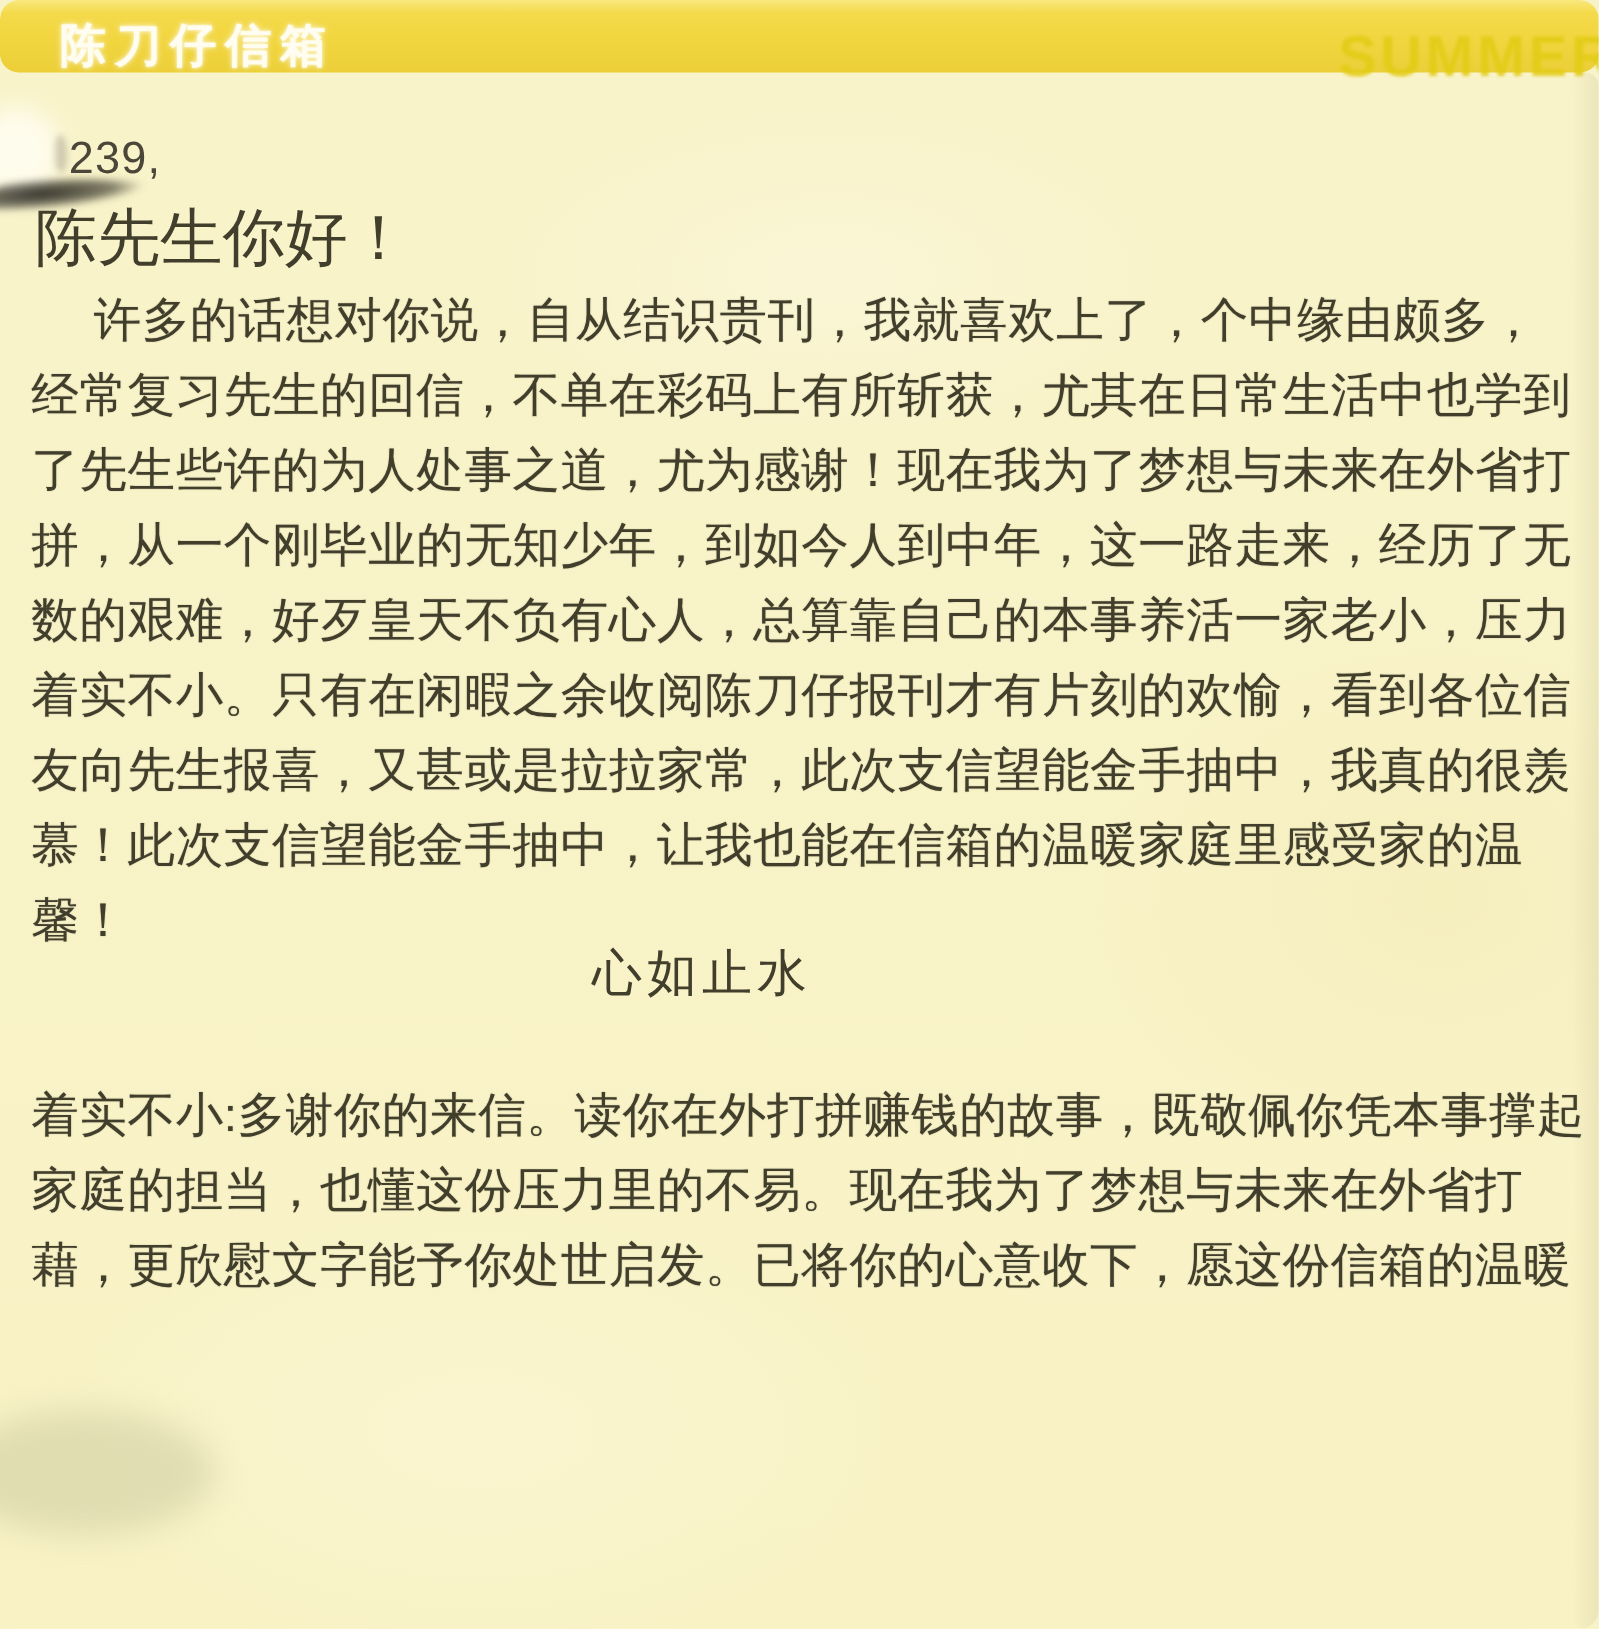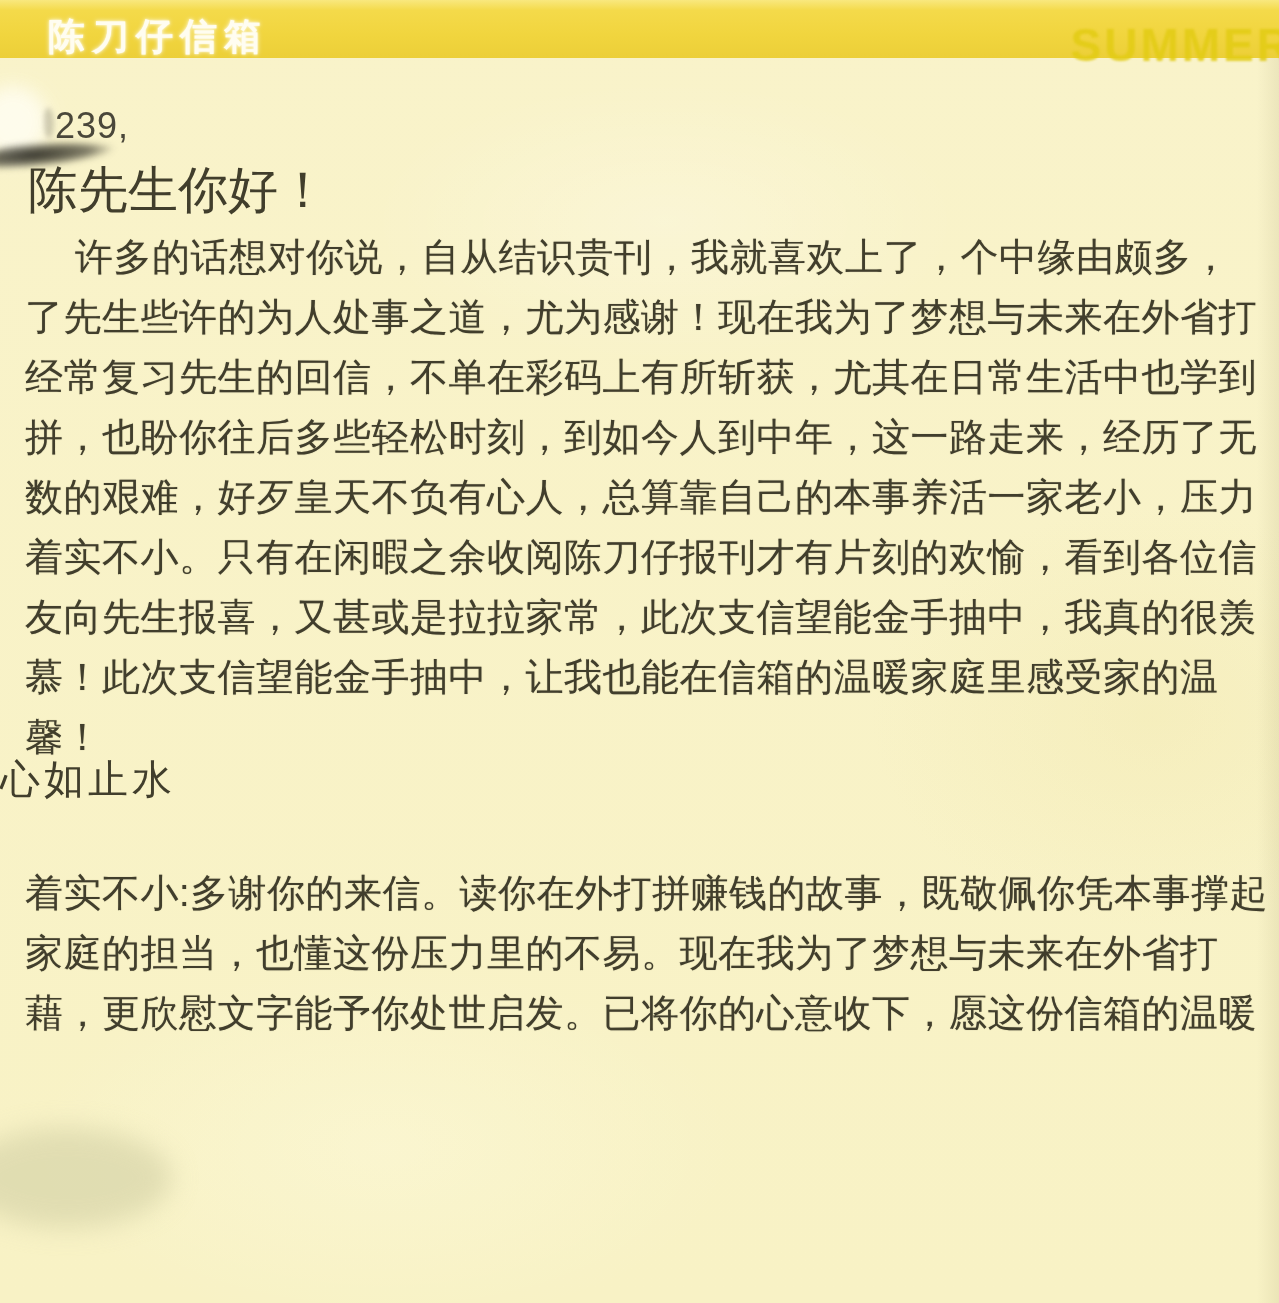--- a/index.html
+++ b/index.html
@@ -1,15 +1,15 @@
 <!DOCTYPE html>
 <html><head>
 <meta charset="utf-8">
 <style>
-  * { margin: 0; padding: 0; box-sizing: border-box; }
+  * { margin: 0; padding: 0; box-sizing: border-box; border-radius: 15px; }
   html, body { width: 1279px; height: 1303px; }
   body {
     font-family: "Liberation Sans", "DejaVu Sans", sans-serif;
     overflow: hidden;
     background: #f8f2c7;
   }
   .page {
     position: relative;
     width: 1279px;
     height: 1303px;
@@ -118,21 +118,21 @@
     font-size: 38px;
     line-height: 60px;
     white-space: nowrap;
     letter-spacing: 0.5px;
     text-shadow: 0 0 1px rgba(65,62,44,0.45);
     filter: blur(0.3px);
   }
   .letter-body .line.indent { padding-left: 50px; }
   .signature {
     margin: -14px 30px 0 0;
-    text-align: left;
+    text-align: center;
     font-size: 40px;
     line-height: 52px;
     letter-spacing: 4px;
     filter: blur(0.3px);
   }
   .reply-body {
     margin: 58px 25px 0 25px;
   }
 </style>
 </head>
@@ -150,23 +150,23 @@
   <div class="top-smudge"></div>
 
   <div class="content">
 
     <div class="issue-number">239,</div>
 
     <div class="salutation">陈先生你好！</div>
 
     <div class="letter-body">
       <div class="line indent">许多的话想对你说，自从结识贵刊，我就喜欢上了，个中缘由颇多，</div>
+      <div class="line">经常复习先生的回信，不单在彩码上有所斩获，尤其在日常生活中也学到</div>
       <div class="line">了先生些许的为人处事之道，尤为感谢！现在我为了梦想与未来在外省打</div>
-      <div class="line">经常复习先生的回信，不单在彩码上有所斩获，尤其在日常生活中也学到</div>
-      <div class="line">拼，也盼你往后多些轻松时刻，到如今人到中年，这一路走来，经历了无</div>
+      <div class="line">拼，从一个刚毕业的无知少年，到如今人到中年，这一路走来，经历了无</div>
       <div class="line">数的艰难，好歹皇天不负有心人，总算靠自己的本事养活一家老小，压力</div>
       <div class="line">着实不小。只有在闲暇之余收阅陈刀仔报刊才有片刻的欢愉，看到各位信</div>
       <div class="line">友向先生报喜，又甚或是拉拉家常，此次支信望能金手抽中，我真的很羡</div>
       <div class="line">慕！此次支信望能金手抽中，让我也能在信箱的温暖家庭里感受家的温</div>
       <div class="line">馨！</div>
     </div>
 
     <div class="signature">心如止水</div>
 
     <div class="reply-body">

